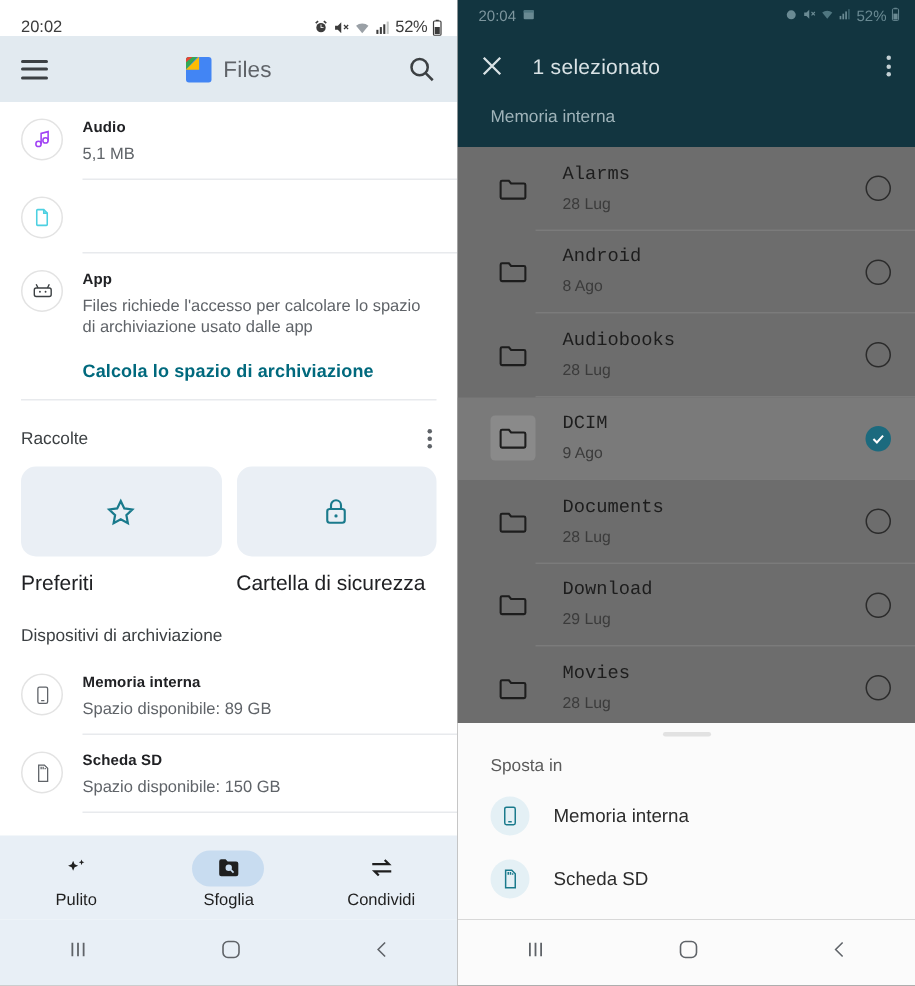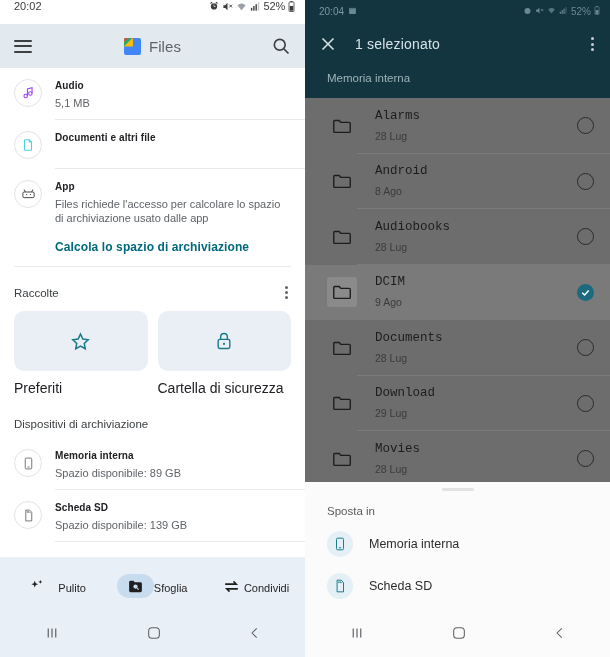--- a/index.html
+++ b/index.html
@@ -10,21 +10,21 @@
     display:flex;
     overflow:hidden;
   }
 
   .phone { width:305px; height:657px; position:relative; overflow:hidden; }
 
   
   .left { background:#ffffff; display:flex; flex-direction:column; }
 
   .statusbar-light {
-    height:24px; background:#ffffff; display:flex; align-items:flex-start;
+    height:24px; background:#ffffff; display:flex; align-items:flex-end;
     justify-content:space-between; padding:0 10px 0 14px;
     font-size:11px; color:#3c3c3c; flex:0 0 24px;
   }
   .sb-right { display:flex; align-items:center; gap:3px; }
   .sb-ico { display:inline-flex; align-items:center; }
   .sb-pct { font-size:11px; color:#3c3c3c; letter-spacing:-.2px; }
 
   .appbar {
     height:44px; background:#e2eaf0; display:flex; align-items:center;
     padding:0 14px; flex:0 0 44px; position:relative;
@@ -77,21 +77,21 @@
     display:flex; align-items:center; justify-content:center; cursor:pointer;
   }
   .card-label { font-size:14px; color:#202124; margin-top:9px; }
 
   .dev-head { font-size:11.5px; color:#3c4043; padding:22px 14px 8px 14px; }
 
   .bottomnav {
     height:56px; background:#e8eff6; display:flex; align-items:center;
     justify-content:space-around; flex:0 0 56px; padding-top:2px;
   }
-  .navitem { display:flex; align-items:center; cursor:pointer; width:70px; }
+  .navitem { display:flex; flex-direction:column; align-items:center; cursor:pointer; width:70px; }
   .navpill { width:48px; height:24px; border-radius:12px; display:flex; align-items:center;
              justify-content:center; }
   .navpill.active { background:#c8dcf0; }
   .navlabel { font-size:11px; color:#1f1f1f; margin-top:3px; }
 
   .sysnav {
     height:44px; background:#e8eff6; display:flex; align-items:center;
     justify-content:space-around; flex:0 0 44px;
   }
   .sysnav span { color:#5f6368; }
@@ -227,21 +227,20 @@
     <div class="divider"></div>
 
     <div class="fitem">
       <span class="circ">
         <svg width="14" height="14" viewBox="0 0 24 24" fill="none" stroke="#4dd0e1" stroke-width="1.8">
             <path d="M14 3H7a1 1 0 0 0-1 1v16a1 1 0 0 0 1 1h10a1 1 0 0 0 1-1V7z"></path>
             <path d="M14 3v4h4"></path>
           </svg>
       </span>
       <span class="ftxt">
-        <div class="ftitle">Documenti e altri file</div>
       </span>
     </div>
     <div class="divider"></div>
 
     <div class="fitem">
       <span class="circ">
         <svg width="15" height="15" viewBox="0 0 24 24" fill="none" stroke="#3c4043" stroke-width="1.5">
             <rect x="3" y="8" width="18" height="9" rx="2"></rect>
             <path d="M7 8L5 4M17 8l2-4"></path>
             <circle cx="9" cy="12" r="1" fill="#3c4043" stroke="none"></circle>
@@ -305,21 +304,21 @@
 
     <div class="fitem">
       <span class="circ">
         <svg width="13" height="13" viewBox="0 0 24 24" fill="none" stroke="#5f6368" stroke-width="1.6">
             <path d="M7 2h7l4 4v16H7z"></path>
             <path d="M10 4v3M12.5 4v3M15 5.5v1.5"></path>
           </svg>
       </span>
       <span class="ftxt">
         <div class="ftitle">Scheda SD</div>
-        <div class="fsub">Spazio disponibile: 139 GB</div>
+        <div class="fsub">Spazio disponibile: 150 GB</div>
       </span>
     </div>
     <div class="divider"></div>
   </div>
 
   <div class="bottomnav">
     <div class="navitem">
       <span class="navpill">
         <svg width="18" height="18" viewBox="0 0 24 24" fill="#1f1f1f">
             <path d="M9 5l1.3 3.2L13.5 9.5 10.3 10.8 9 14l-1.3-3.2L4.5 9.5l3.2-1.3z"></path>

